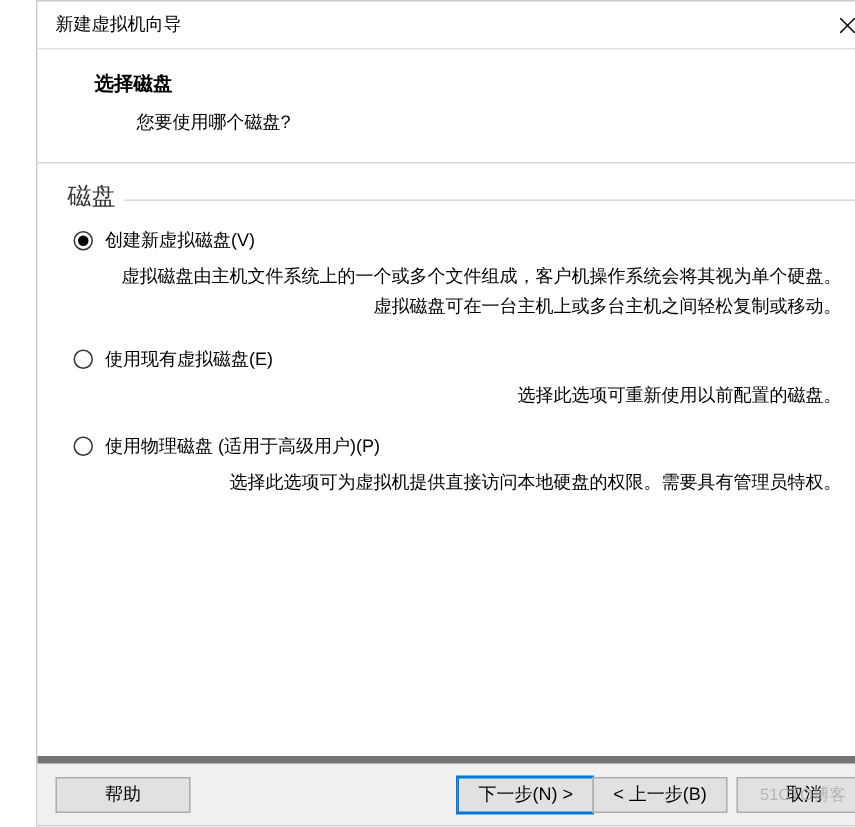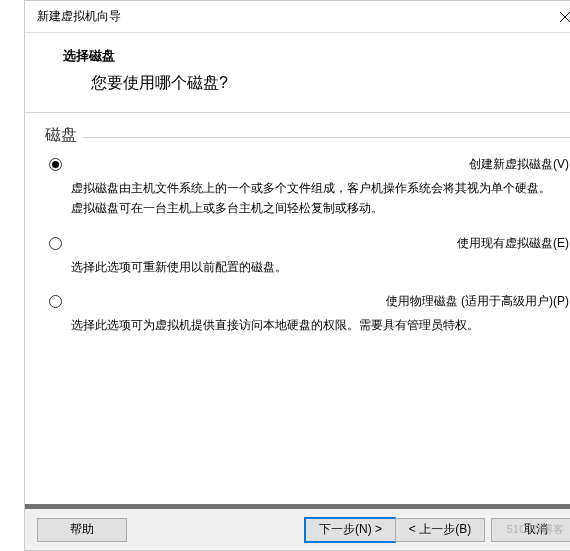--- a/index.html
+++ b/index.html
@@ -47,21 +47,21 @@
       padding: 14px 26px 18px 38px;
       border-bottom: 1px solid #d8d8d8;
     }
     .header .heading {
       font-size: 13px;
       font-weight: bold;
       color: #000;
       margin-bottom: 8px;
     }
     .header .sub {
-      font-size: 16px;
+      font-size: 12px;
       color: #000;
       padding-left: 28px;
     }
     .content {
       flex: 1;
       padding: 12px 20px 0 20px;
     }
     .fieldset-label {
       font-size: 16px;
       color: #333;
@@ -71,21 +71,20 @@
     .fieldset-row .fieldset-label { white-space: nowrap; padding-right: 6px; }
     .fieldset-row .line { flex: 1; height: 1px; background: #d8d8d8; }
     .options { padding: 6px 4px 0 4px; }
     .option {
       margin-bottom: 16px;
     }
     .option-row {
       display: flex;
       align-items: center;
       cursor: pointer;
-      justify-content: space-between;
     }
     .radio {
       width: 13px; height: 13px;
       border: 1px solid #333;
       border-radius: 50%;
       margin-right: 8px;
       position: relative;
       flex-shrink: 0;
     }
     .radio.checked::after {
@@ -98,20 +97,21 @@
     }
     .option-label {
       font-size: 12px;
       color: #000;
     }
     .option-desc {
       font-size: 12px;
       color: #000;
       padding: 6px 8px 0 22px;
       line-height: 1.65;
+      text-align: right;
     }
     .footer {
       height: 46px;
       border-top: 5px solid #737373;
       background: #f0f0f0;
       display: flex;
       align-items: center;
       padding: 12px 12px;
     }
     .footer .spacer { flex: 1; }

